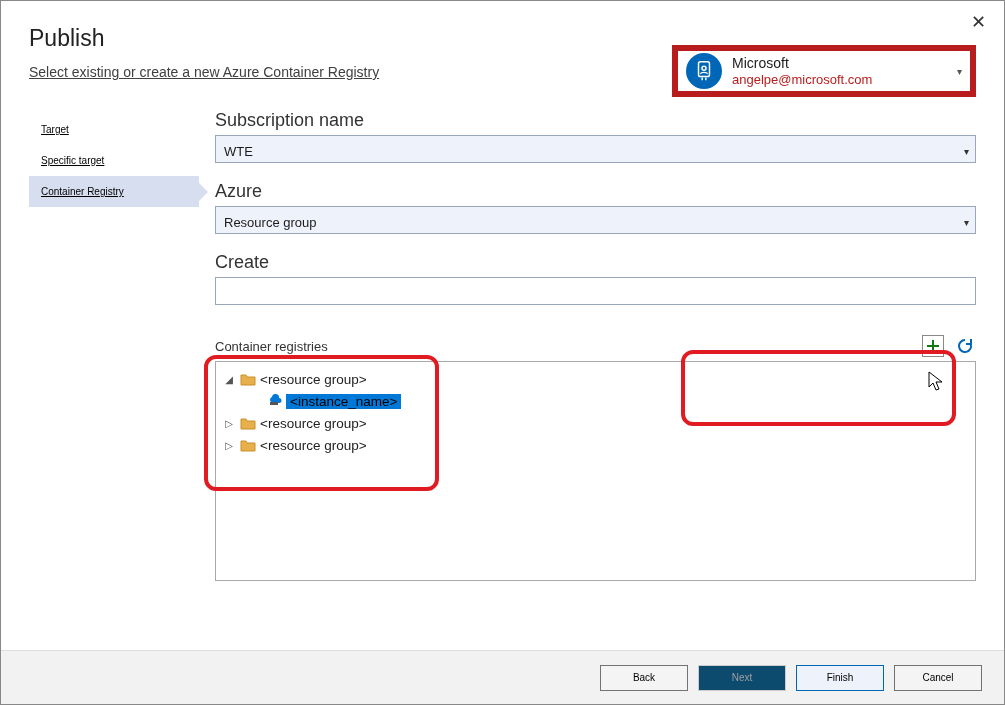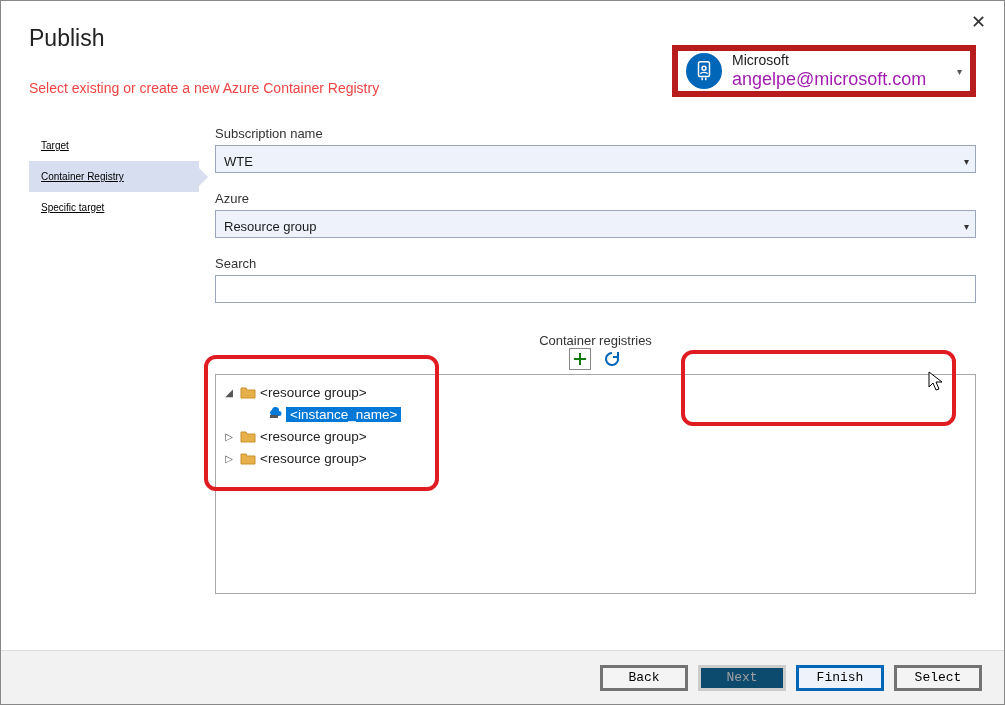--- a/index.html
+++ b/index.html
@@ -31,22 +31,23 @@
   .header {
     padding: 24px 28px 6px 28px;
   }
   .header h1 {
     font-size: 23px;
     font-weight: 300;
     color: #222;
   }
   .header .subtitle {
     font-size: 14px;
-    color: #ef4444;
-    margin-top: 28px;
+    color: #404040;
+    margin-top: 12px;
+    text-decoration: underline;
   }
   .account-chip {
     position: absolute;
     top: 44px; right: 28px;
     width: 304px;
     height: 52px;
     border: 6px solid #b91c1c;
     background: #fff;
     display: flex;
     align-items: center;
@@ -56,21 +57,21 @@
   }
   .account-chip .avatar {
     width: 36px; height: 36px;
     border-radius: 50%;
     background: #0067b8;
     display:flex;align-items:center;justify-content:center;
   }
   .account-chip .avatar svg { width:22px; height:22px; }
   .account-chip .acc-text { line-height: 1.2; flex:1; }
   .account-chip .acc-text .line1 { font-size:14px; color:#1b1b1b; }
-  .account-chip .acc-text .line2 { font-size:18px; color:#a21caf; }
+  .account-chip .acc-text .line2 { font-size:13px; color:#b91c1c; }
   .account-chip .drop { font-size:10px; color:#555; }
 
   .body-area {
     display: flex;
     padding: 24px 28px 0 28px;
     gap: 16px;
   }
   .nav-col { width: 170px; padding-top:4px;}
   .nav-item {
     padding: 10px 12px;
@@ -88,21 +89,21 @@
     position:absolute;
     right:-9px; top:50%;
     width:0;height:0;
     border-top:9px solid transparent;
     border-bottom:9px solid transparent;
     border-left:9px solid #d6deef;
     transform:translateY(-50%);
   }
 
   .form-col { flex:1; }
-  .field-label { font-size:13px; color:#333; margin-bottom:4px;}
+  .field-label { font-size:18px; color:#333; margin-bottom:4px;}
   .select-like {
     width:100%;
     height:28px;
     border:1px solid #9aa6b9;
     background:#eef2fa;
     display:flex; align-items:center; justify-content:space-between;
     padding:4px 6px 0 8px;
     font-size:13px;
     cursor:pointer;
   }
@@ -113,21 +114,20 @@
     background:#fff;
     padding:0 6px; font-size:13px;
   }
   .spacer-12 { height:12px; }
   .spacer-18 { height:18px; }
 
   .registries-wrap { position:relative; }
   .reg-header-row {
     display:flex; align-items:center; justify-content:space-between;
     margin-bottom:4px;
-    flex-direction:column;
   }
   .reg-header-row .title { font-size:13px; color:#333; }
   .reg-icons { display:flex; gap:10px; align-items:center; }
   .icon-btn {
     width:22px; height:22px;
     border:1px solid #888;
     display:flex;align-items:center;justify-content:center;
     background:#fff; cursor:pointer;
   }
   .icon-btn.plain { border:none; }
@@ -154,21 +154,21 @@
     gap:4px;
     height:22px;
     font-size:13.5px;
     color:#222;
     cursor:pointer;
   }
   .tree-row .twisty { width:14px; text-align:center; color:#555; font-size:10px;}
   .tree-row .folder { width:16px; height:14px; display:inline-block;}
   .tree-row.child { padding-left:26px; }
   .tree-row.selected .label-span {
-    background:#0078d7; color:#ffffff; padding:0 4px;
+    background:#0078d7; color:#000000; padding:0 4px;
   }
   .folder svg { width:16px; height:14px; }
   .cloud-icon svg { width:16px; height:14px; }
 
   .highlight-box {
     position:absolute;
     border:4px solid #e11b22;
     border-radius:12px;
     pointer-events:none;
     z-index:4;
@@ -187,25 +187,24 @@
     position:absolute;
     bottom:0; left:0; right:0;
     height:54px;
     background:#f2f2f2;
     border-top:1px solid #ddd;
     display:flex; align-items:center; justify-content:flex-end;
     gap:10px; padding-right:22px;
   }
   .btn {
     width:88px; height:26px;
-    border:3px solid #737373;
+    border:1px solid #737373;
     background:#f4f4f4;
-    font-size:13px;
+    font-size:10px;
     cursor:pointer;
-    font-family:Liberation Mono, monospace;
   }
   .btn.primary { border-color:#0067b8; background:#eef2fa;text-align:center;}
   .btn.disabled { color:#a0a0a0; border-color:#ccc; background:#0c4a6e; cursor:default;}
 </style>
 </head>
 <body>
 
 <div class="dialog">
 
   <div class="close-x">
@@ -229,43 +228,43 @@
     <div class="acc-text">
       <div class="line1">Microsoft</div>
       <div class="line2">angelpe@microsoft.com</div>
     </div>
     <div class="drop">▾</div>
   </div>
 
   <div class="body-area">
     <div class="nav-col">
       <div class="nav-item">Target</div>
+      <div class="nav-item">Specific target</div>
       <div class="nav-item selected">Container Registry</div>
-      <div class="nav-item">Specific target</div>
     </div>
 
     <div class="form-col">
 
       <div class="field-label">Subscription name</div>
       <div class="select-like">
         <span>WTE</span>
         <span class="caret">▾</span>
       </div>
 
       <div class="spacer-18"></div>
 
       <div class="field-label">Azure</div>
       <div class="select-like">
         <span>Resource group</span>
         <span class="caret">▾</span>
       </div>
 
       <div class="spacer-18"></div>
 
-      <div class="field-label">Search</div>
+      <div class="field-label">Create</div>
       <input class="text-input" type="text" value="" style="">
 
       <div class="spacer-18"></div>
       <div class="spacer-12"></div>
 
       <div class="registries-wrap">
         <div class="reg-header-row">
           <div class="title">Container registries</div>
           <div class="reg-icons">
             <div class="icon-btn">
@@ -323,16 +322,16 @@
   <div class="highlight-box hl-right"></div>
 
   <svg class="cursor-img" width="18" height="22">
     <path d="M1 1l0 15 4-4 3 7 3-1-3-7 6 0z" fill="#fff" stroke="#000" stroke-width="1"></path>
   </svg>
 
   <div class="footer">
     <button class="btn">Back</button>
     <button class="btn disabled">Next</button>
     <button class="btn primary">Finish</button>
-    <button class="btn">Select</button>
+    <button class="btn">Cancel</button>
   </div>
 
 </div>
 
 </body></html>

